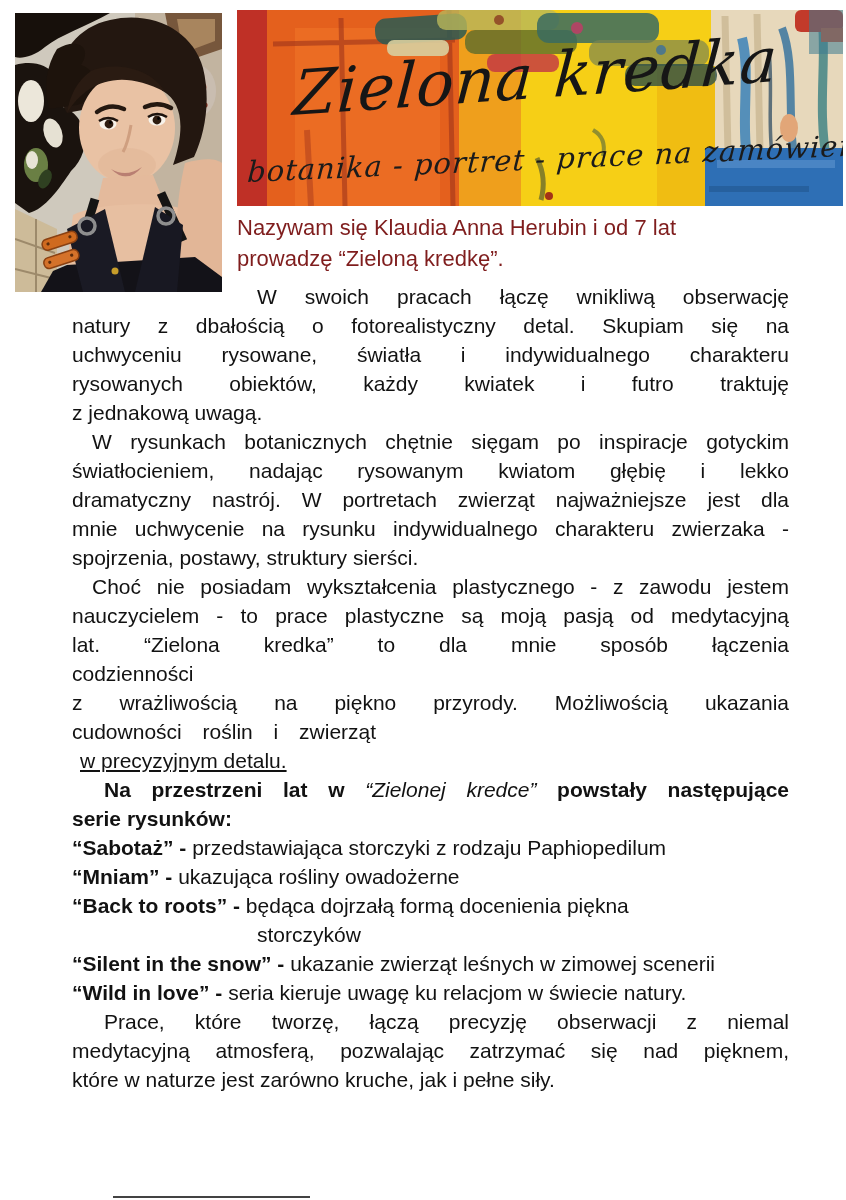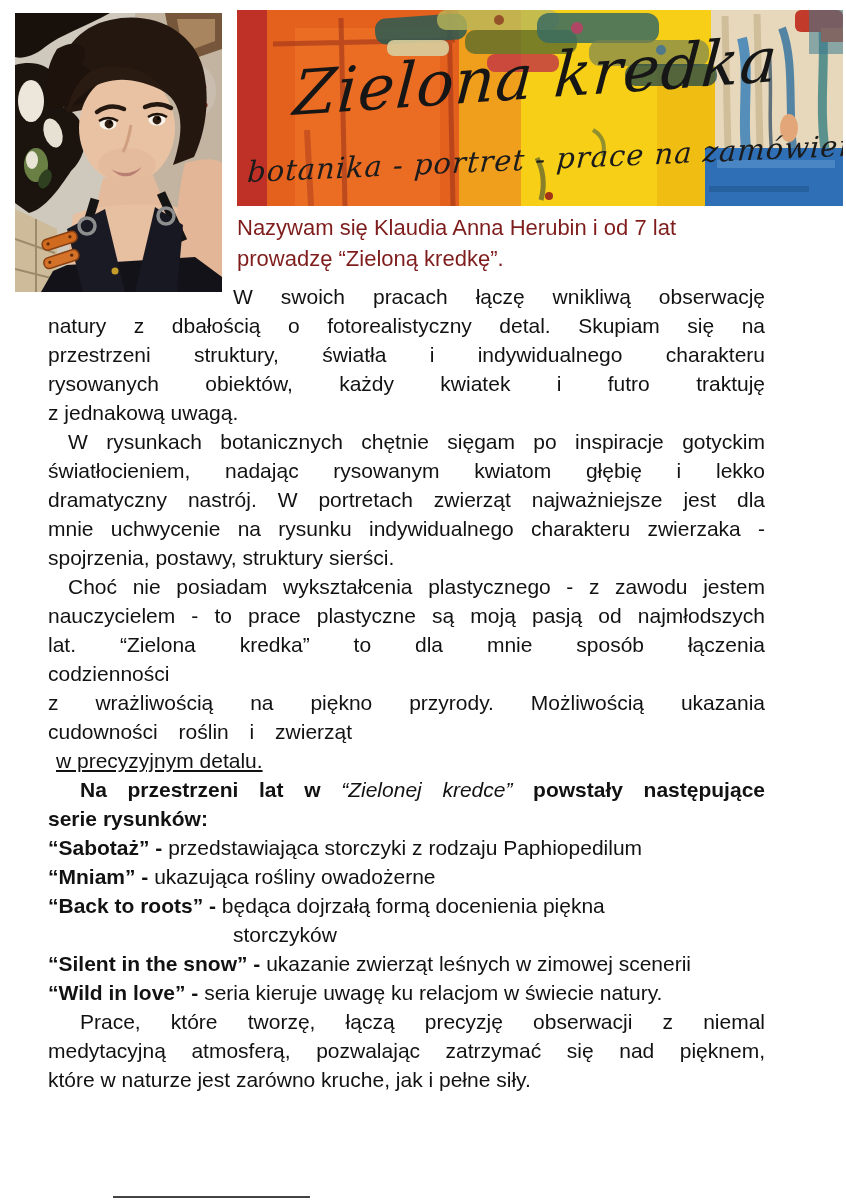--- a/index.html
+++ b/index.html
@@ -17,21 +17,21 @@
         font-style:italic;font-size:62px;line-height:1.05;color:#161616;white-space:nowrap;
         transform:rotate(-4deg) skewX(-8deg);letter-spacing:1px;}
   .banner-subtitle{position:absolute;left:10px;top:131px;font-family:"DejaVu Serif",serif;
         font-style:italic;font-size:29px;color:#1b1b1b;white-space:nowrap;
         transform:rotate(-2.5deg) skewX(-6deg);letter-spacing:1px;}
 
   
   .intro{position:absolute;left:237px;top:212px;font-size:22px;line-height:31px;color:#7f1d1d;}
 
   
-  .bodytext{position:absolute;left:48px;top:282px;width:717px;font-size:21px;line-height:29px;color:#121212;}
+  .bodytext{position:absolute;left:72px;top:282px;width:717px;font-size:21px;line-height:29px;color:#121212;}
   .ln{min-height:29px;}
   .j{text-align:justify;text-align-last:justify;}
   .i8{text-indent:8px;text-decoration:underline;}
   .i20{text-indent:20px;}
   .i32{text-indent:32px;}
   .p185{padding-left:185px;}
   .ws15{word-spacing:15px;}
   .b{font-weight:700;}
   .it{}
   .bit{font-weight:400;font-style:italic;}
@@ -173,32 +173,32 @@
 
   <div class="intro">
     <div class="ln">Nazywam się Klaudia Anna Herubin i od 7 lat</div>
     <div class="ln"><span>prowadzę</span> <span class="it">“Zieloną kredkę”</span><span>.</span></div>
   </div>
 
   <div class="bodytext">
 
     <div class="ln j p185">W swoich pracach łączę wnikliwą obserwację</div>
     <div class="ln j">natury z dbałością o fotorealistyczny detal. Skupiam się na</div>
-    <div class="ln j">przestrzeni struktury, światła i indywidualnego charakteru</div>
+    <div class="ln j">uchwyceniu rysowane, światła i indywidualnego charakteru</div>
     <div class="ln j">rysowanych obiektów, każdy kwiatek i futro traktuję</div>
     <div class="ln">z jednakową uwagą.</div>
 
     <div class="ln j i20">W rysunkach botanicznych chętnie sięgam po inspiracje gotyckim</div>
     <div class="ln j">światłocieniem, nadając rysowanym kwiatom głębię i lekko</div>
     <div class="ln j">dramatyczny nastrój. W portretach zwierząt najważniejsze jest dla</div>
     <div class="ln j">mnie uchwycenie na rysunku indywidualnego charakteru zwierzaka -</div>
     <div class="ln">spojrzenia, postawy, struktury sierści.</div>
 
     <div class="ln j i20">Choć nie posiadam wykształcenia plastycznego - z zawodu jestem</div>
-    <div class="ln j">nauczycielem - to prace plastyczne są moją pasją od najmłodszych</div>
+    <div class="ln j">nauczycielem - to prace plastyczne są moją pasją od medytacyjną</div>
     <div class="ln j"><span>lat.</span> <span class="it">“Zielona kredka”</span> <span>to dla mnie sposób łączenia</span></div>
     <div class="ln">codzienności</div>
     <div class="ln j">z wrażliwością na piękno przyrody. Możliwością ukazania</div>
     <div class="ln ws15">cudowności roślin i zwierząt</div>
     <div class="ln i8">w precyzyjnym detalu.</div>
 
     <div class="ln j i32 b"><span>Na przestrzeni lat w</span> <span class="bit">“Zielonej kredce”</span> <span>powstały następujące</span></div>
     <div class="ln b">serie rysunków:</div>
 
     <div class="ln"><span class="b">“Sabotaż” -</span><span> przedstawiająca storczyki z rodzaju Paphiopedilum</span></div>

